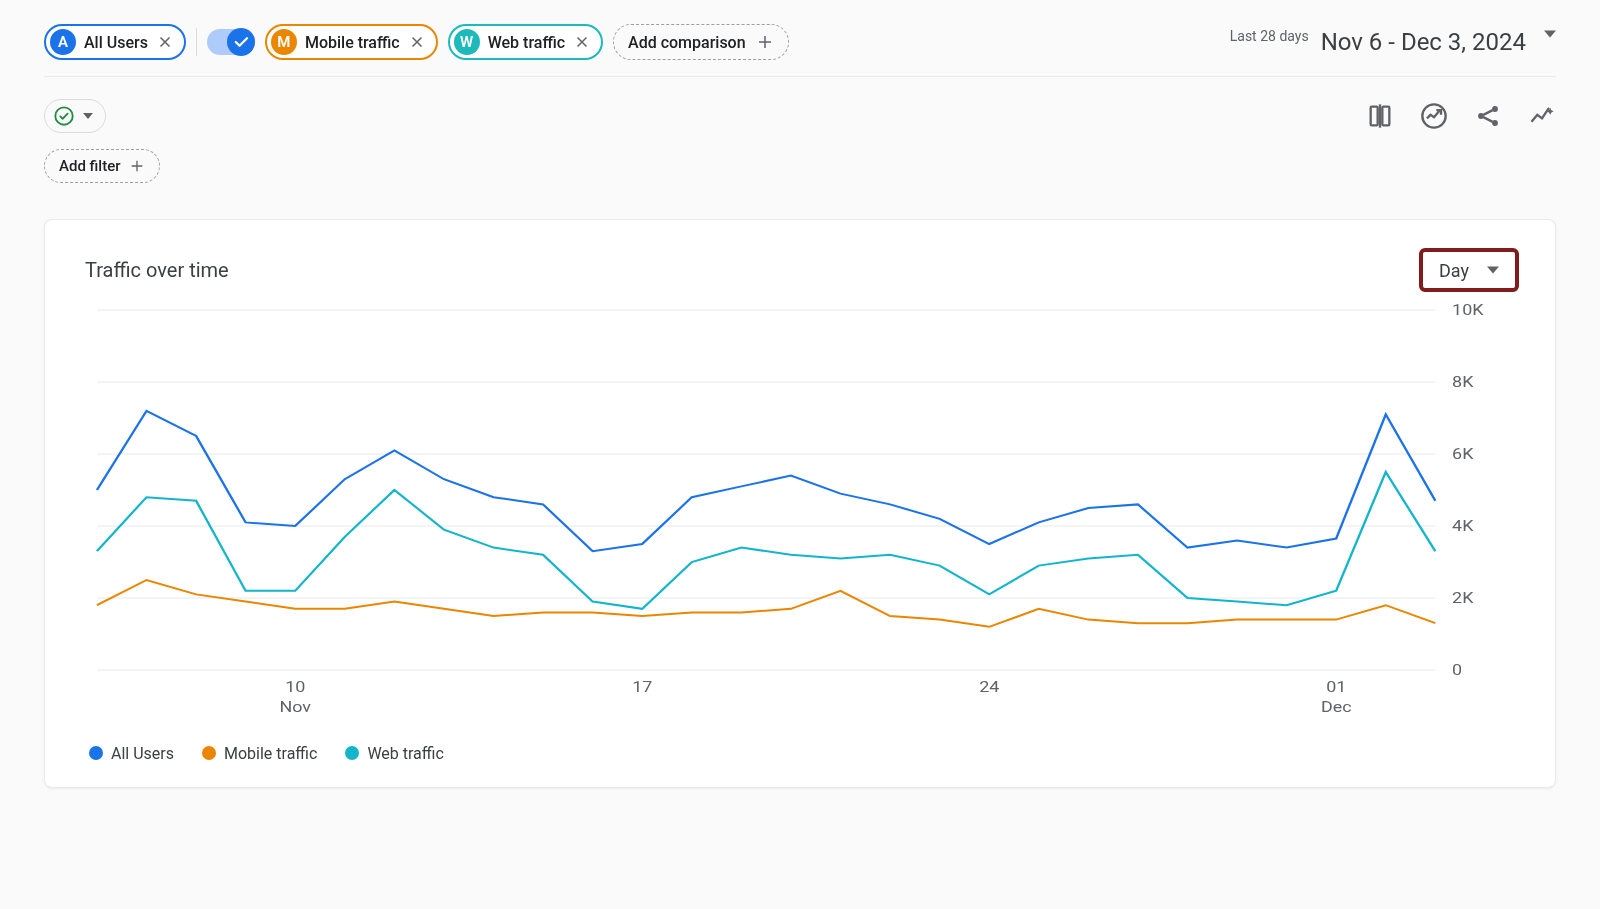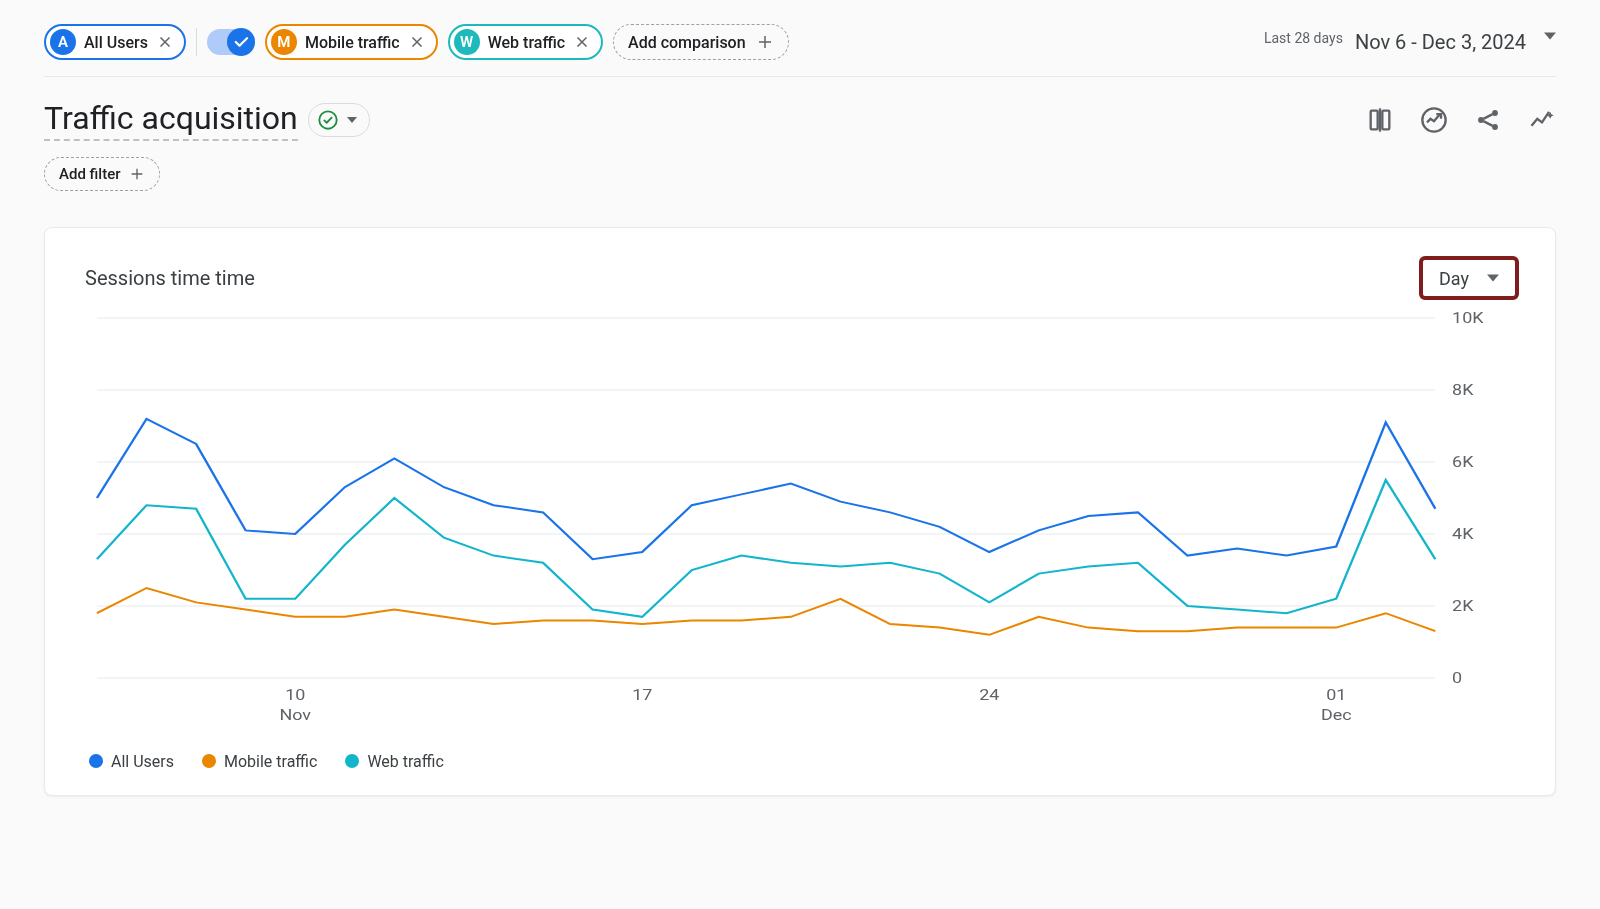--- a/index.html
+++ b/index.html
@@ -57,21 +57,21 @@
   .add-chip {
     display: inline-flex; align-items: center; gap: 10px;
     height: 36px; padding: 0 14px; border-radius: 18px;
     border: 1px dashed #9aa0a6; font-size: 16px; font-weight: 500; cursor: pointer;
     color: #202124;
   }
   .add-chip .plus { width: 18px; height: 18px; color: #5f6368; }
   .spacer { flex: 1; }
   .date-range { display: flex; align-items: flex-start; gap: 12px; color: #5f6368; cursor: pointer; }
   .date-range .lbl { font-size: 14px; }
-  .date-range .val { font-size: 20px; color: #3c4043; }
+  .date-range .val { font-size: 24px; color: #3c4043; }
   .date-range .down { width: 12px; height: 12px; color: #5f6368; margin-left: 6px; }
 
   .title-row { display: flex; align-items: center; gap: 10px; padding-top: 22px; }
   .title {
     font-size: 32px; font-weight: 400; color: #202124;
     border-bottom: 2px dashed #bdc1c6; padding-bottom: 2px;
   }
   .status-pill {
     display: inline-flex; align-items: center; gap: 8px;
     height: 34px; padding: 0 12px 0 8px; border-radius: 17px;
@@ -154,21 +154,20 @@
   <div class="date-range">
     <span class="lbl">Last 28 days</span>
     <span class="val">Nov 6 - Dec 3, 2024</span>
     <svg class="down" viewBox="0 0 10 6">
         <path d="M0 0l5 6 5-6z" fill="currentColor"></path>
       </svg>
   </div>
 </div>
 
 <div class="title-row">
-  <span class="title">Traffic acquisition</span>
   <div class="status-pill">
     <svg class="check-circle" viewBox="0 0 24 24">
         <circle cx="12" cy="12" r="9.5" stroke="currentColor" stroke-width="2" fill="none"></circle>
         <path d="M8 12.5l2.5 2.5L16 9.5" stroke="currentColor" stroke-width="2" fill="none" stroke-linecap="round" stroke-linejoin="round"></path>
       </svg>
     <svg class="down" viewBox="0 0 10 6">
         <path d="M0 0l5 6 5-6z" fill="currentColor"></path>
       </svg>
   </div>
   <div class="spacer"></div>
@@ -200,21 +199,21 @@
   <div class="add-filter">
     <span>Add filter</span>
     <svg class="plus" viewBox="0 0 24 24" width="16" height="16">
         <path d="M12 4v16M4 12h16" stroke="#5f6368" stroke-width="2"></path>
       </svg>
   </div>
 </div>
 
 <div class="card">
   <div class="card-head">
-    <span class="card-title">Sessions time time</span>
+    <span class="card-title">Traffic over time</span>
     <div class="spacer"></div>
     <div class="granularity">
       <span>Day</span>
       <svg class="down" viewBox="0 0 10 6">
           <path d="M0 0l5 6 5-6z" fill="currentColor"></path>
         </svg>
     </div>
   </div>
 
   <div class="chart">

